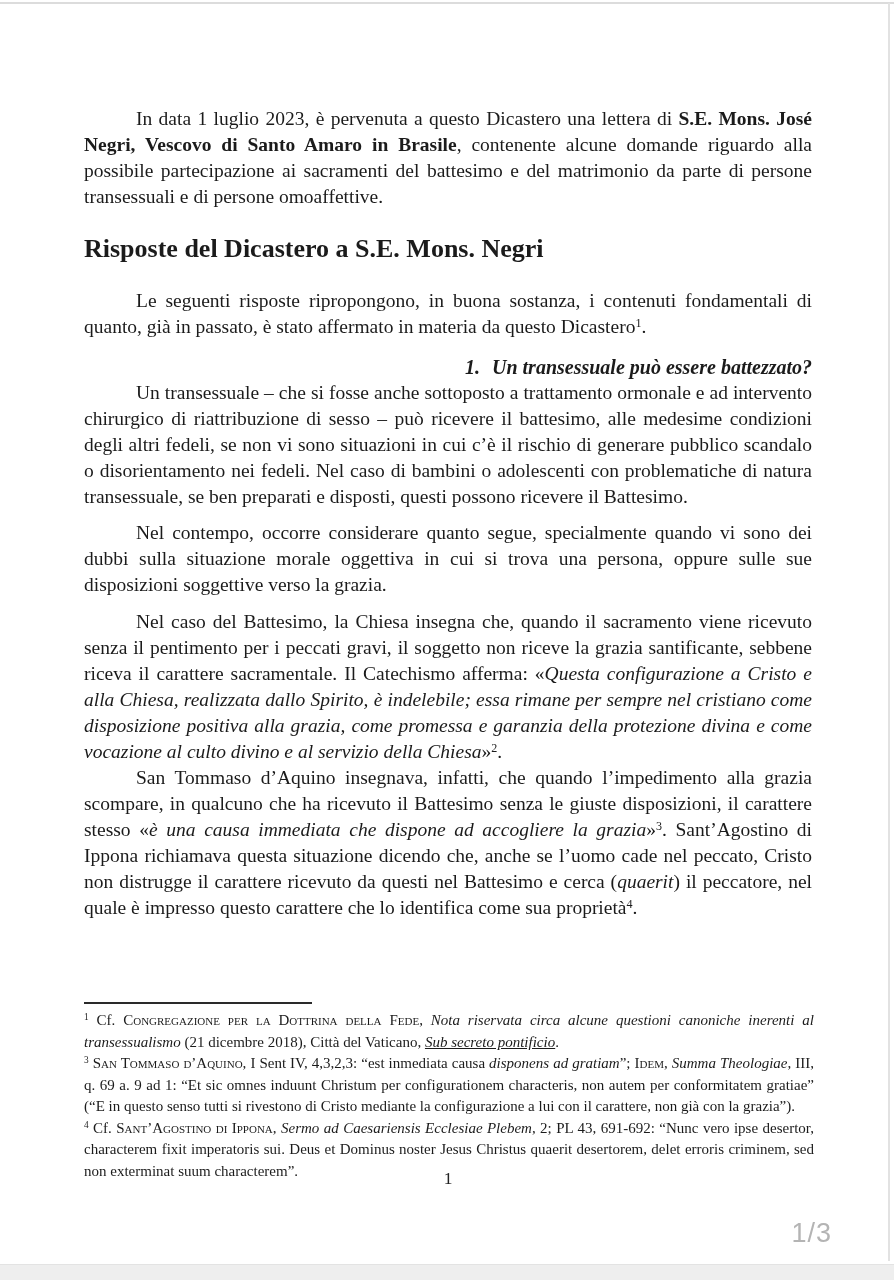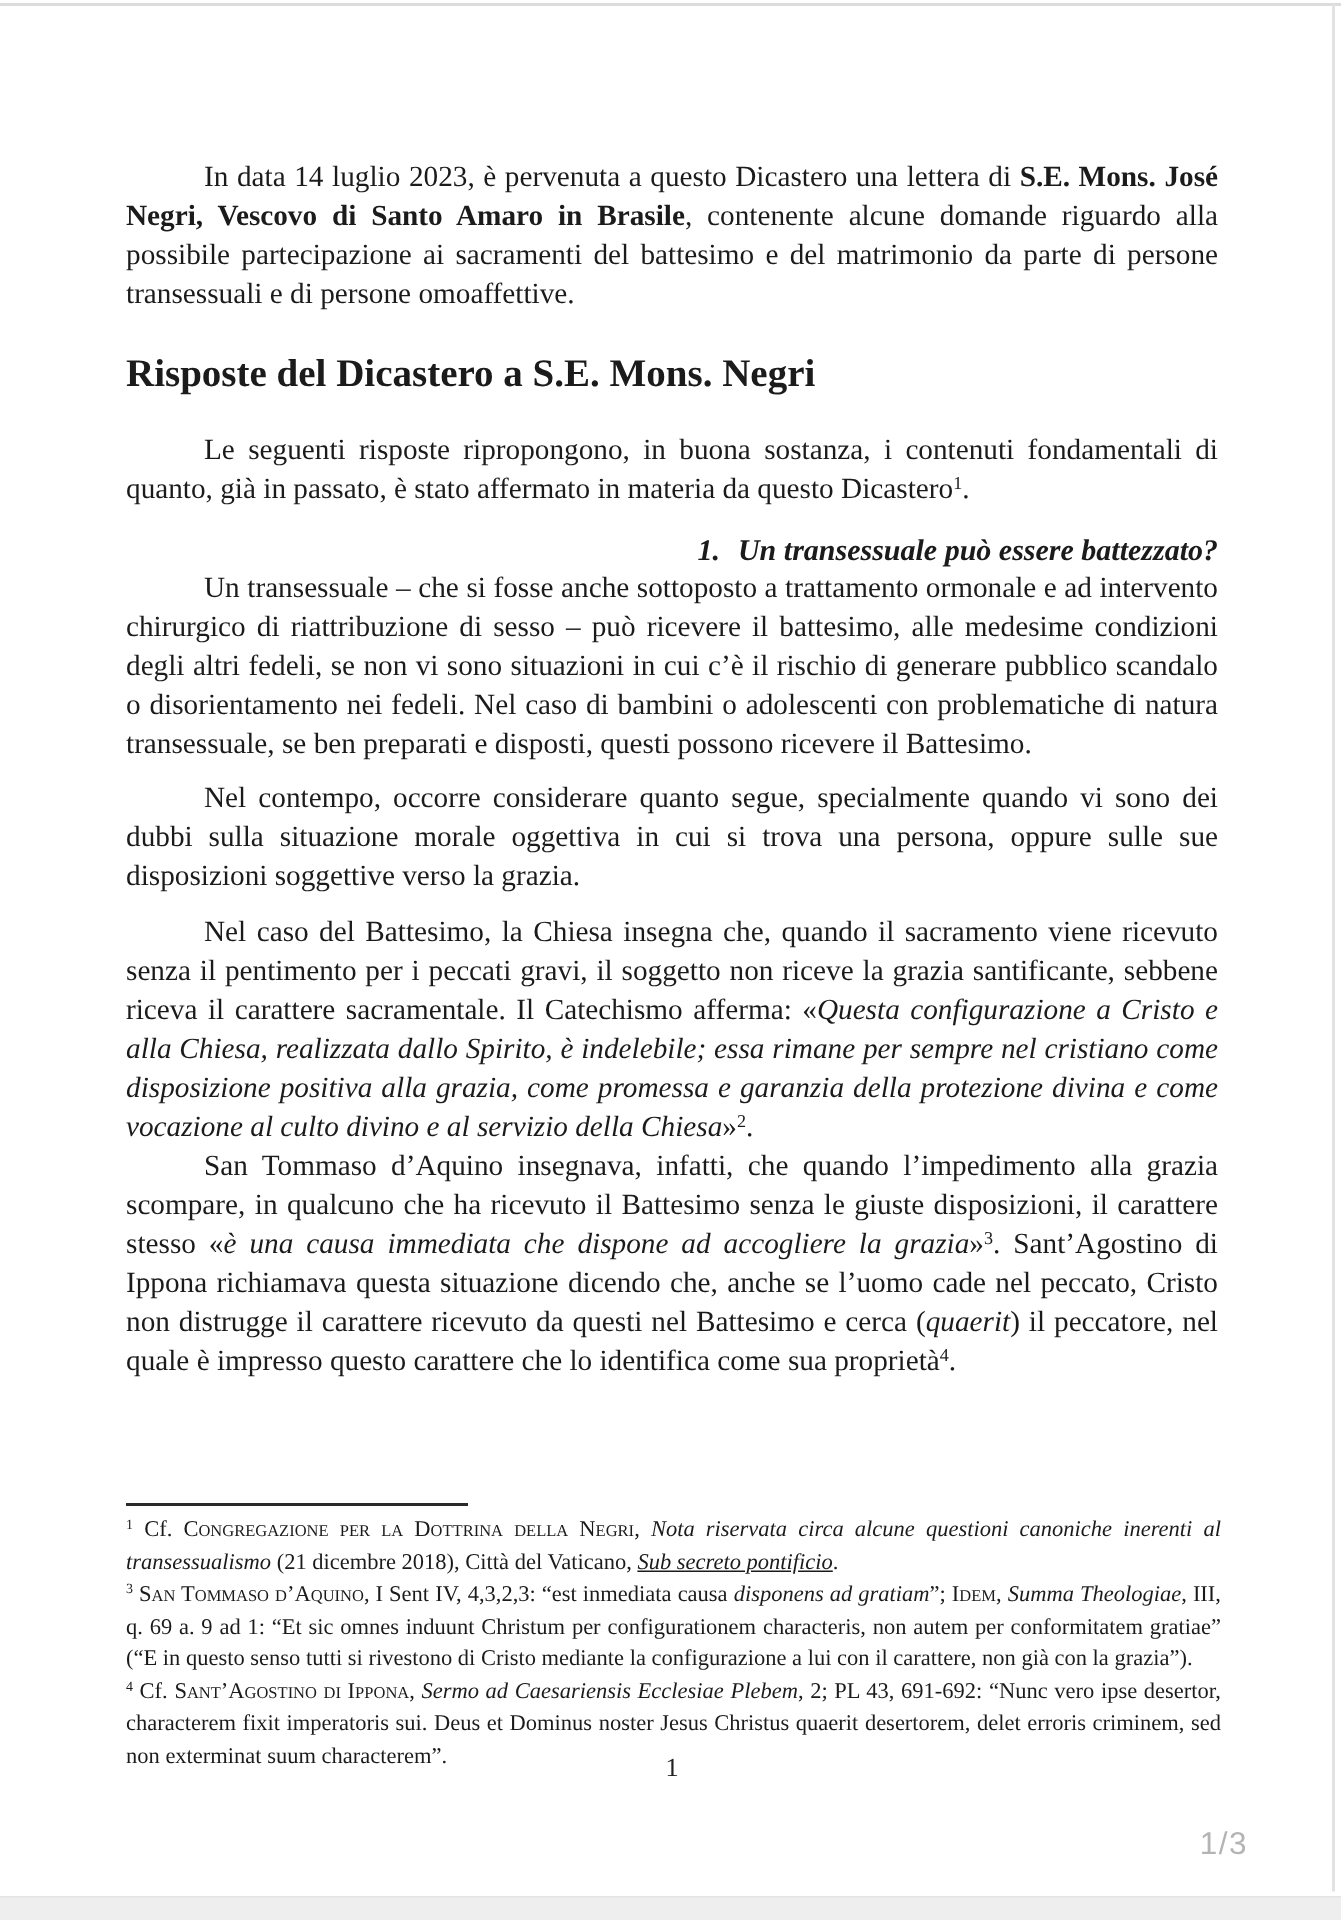--- a/index.html
+++ b/index.html
@@ -89,42 +89,42 @@
     top: 1168px;
     text-align: center;
     font-size: 17.5px;
     color: #222222;
   }
   .page-indicator {
     position: absolute;
     right: 62px;
     top: 1218px;
     font-family: "Liberation Sans", "DejaVu Sans", sans-serif;
-    font-size: 21px;
+    font-size: 27px;
     color: #b4b4b4;
     letter-spacing: 1px;
   }
   .bottom-strip {
     position: absolute;
     left: 0; right: 0; bottom: 0;
     height: 16px;
     background: #eeeeee;
     border-top: 1px solid #e3e3e3;
   }
 </style>
 </head>
 <body>
 
 <div class="viewer">
   <div class="top-edge-line"></div>
   <div class="right-edge-line"></div>
 
   <div class="page-body">
 
-    <p class="para"><span>In data 14 luglio 2023, è pervenuta a questo Dicastero una lettera di </span><span class="b">S.E. Mons. José Negri, Vescovo di Santo Amaro in Brasile</span><span>, contenente alcune domande riguardo alla possibile partecipazione ai sacramenti del battesimo e del matrimonio da parte di persone transessuali e di persone omoaffettive.</span></p>
+    <p class="para"><span>In data 1 luglio 2023, è pervenuta a questo Dicastero una lettera di </span><span class="b">S.E. Mons. José Negri, Vescovo di Santo Amaro in Brasile</span><span>, contenente alcune domande riguardo alla possibile partecipazione ai sacramenti del battesimo e del matrimonio da parte di persone transessuali e di persone omoaffettive.</span></p>
 
 
     <h1 class="doc-title">Risposte del Dicastero a S.E. Mons. Negri</h1>
 
     <p class="para para-after-title"><span>Le seguenti risposte ripropongono, in buona sostanza, i contenuti fondamentali di quanto, già in passato, è stato affermato in materia da questo Dicastero</span><span class="sup">1</span><span>.</span></p>
 
     <p class="question-heading"><span class="q-number">1.</span><span>Un transessuale può essere battezzato?</span></p>
 
     <p class="para">Un transessuale – che si fosse anche sottoposto a trattamento ormonale e ad intervento chirurgico di riattribuzione di sesso – può ricevere il battesimo, alle medesime condizioni degli altri fedeli, se non vi sono situazioni in cui c’è il rischio di generare pubblico scandalo o disorientamento nei fedeli. Nel caso di bambini o adolescenti con problematiche di natura transessuale, se ben preparati e disposti, questi possono ricevere il Battesimo.</p>
 
@@ -132,21 +132,21 @@
 
     <p class="para mt11"><span>Nel caso del Battesimo, la Chiesa insegna che, quando il sacramento viene ricevuto senza il pentimento per i peccati gravi, il soggetto non riceve la grazia santificante, sebbene riceva il carattere sacramentale. Il Catechismo afferma: «</span><span class="i">Questa configurazione a Cristo e alla Chiesa, realizzata dallo Spirito, è indelebile; essa rimane per sempre nel cristiano come disposizione positiva alla grazia, come promessa e garanzia della protezione divina e come vocazione al culto divino e al servizio della Chiesa</span><span>»</span><span class="sup">2</span><span>.</span></p>
 
     <p class="para"><span>San Tommaso d’Aquino insegnava, infatti, che quando l’impedimento alla grazia scompare, in qualcuno che ha ricevuto il Battesimo senza le giuste disposizioni, il carattere stesso «</span><span class="i">è una causa immediata che dispone ad accogliere la grazia</span><span>»</span><span class="sup">3</span><span>. Sant’Agostino di Ippona richiamava questa situazione dicendo che, anche se l’uomo cade nel peccato, Cristo non distrugge il carattere ricevuto da questi nel Battesimo e cerca (</span><span class="i">quaerit</span><span>) il peccatore, nel quale è impresso questo carattere che lo identifica come sua proprietà</span><span class="sup">4</span><span>.</span></p>
 
   </div>
 
   <div class="footnote-block">
     <div class="footnote-rule"></div>
 
-    <p class="footnote"><span class="sup">1</span><span> Cf. </span><span class="sc">Congregazione per la Dottrina della Negri</span><span>, </span><span class="i">Nota riservata circa alcune questioni canoniche inerenti al transessualismo</span><span> (21 dicembre 2018), Città del Vaticano, </span><span class="i u">Sub secreto pontificio</span><span>.</span></p>
+    <p class="footnote"><span class="sup">1</span><span> Cf. </span><span class="sc">Congregazione per la Dottrina della Fede</span><span>, </span><span class="i">Nota riservata circa alcune questioni canoniche inerenti al transessualismo</span><span> (21 dicembre 2018), Città del Vaticano, </span><span class="i u">Sub secreto pontificio</span><span>.</span></p>
 
 
     <p class="footnote"><span class="sup">3</span><span> </span><span class="sc">San Tommaso d’Aquino</span><span>, I Sent IV, 4,3,2,3: “est inmediata causa </span><span class="i">disponens ad gratiam</span><span>”; </span><span class="sc">Idem</span><span>, </span><span class="i">Summa Theologiae</span><span>, III, q. 69 a. 9 ad 1: “Et sic omnes induunt Christum per configurationem characteris, non autem per conformitatem gratiae” (“E in questo senso tutti si rivestono di Cristo mediante la configurazione a lui con il carattere, non già con la grazia”).</span></p>
 
     <p class="footnote"><span class="sup">4</span><span> Cf. </span><span class="sc">Sant’Agostino di Ippona</span><span>, </span><span class="i">Sermo ad Caesariensis Ecclesiae Plebem</span><span>, 2; PL 43, 691-692: “Nunc vero ipse desertor, characterem fixit imperatoris sui. Deus et Dominus noster Jesus Christus quaerit desertorem, delet erroris criminem, sed non exterminat suum characterem”.</span></p>
   </div>
 
   <div class="page-number">1</div>
 
   <div class="page-indicator">1/3</div>

